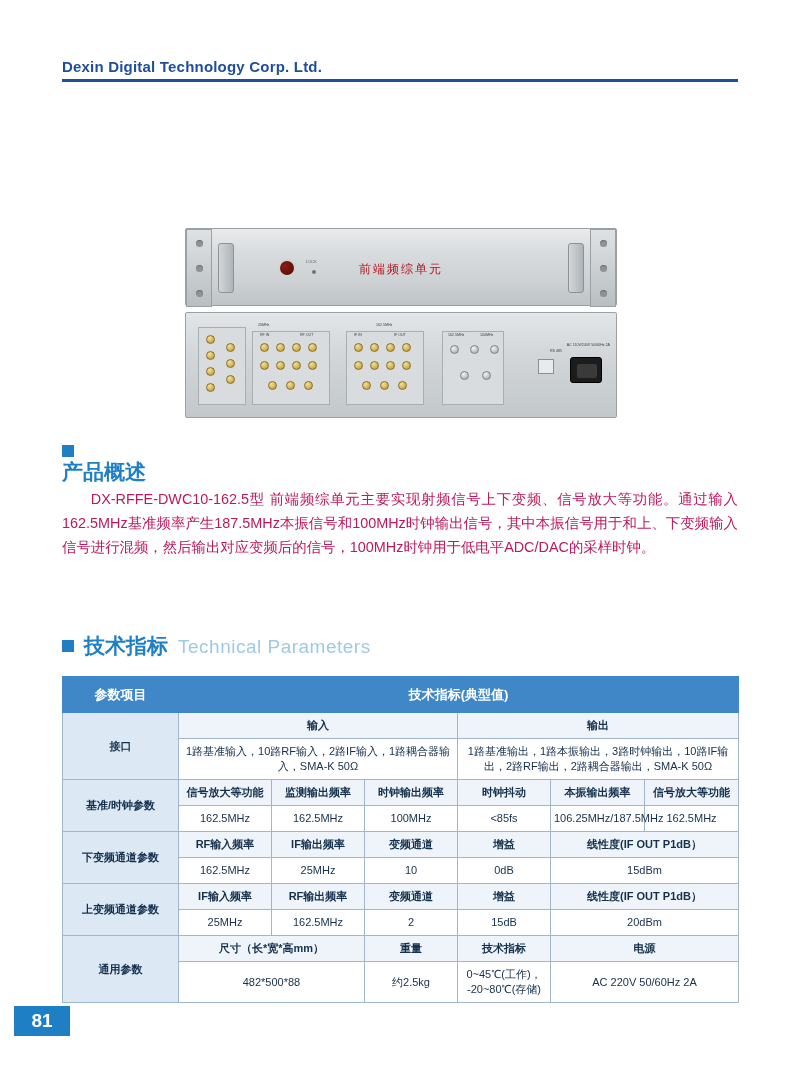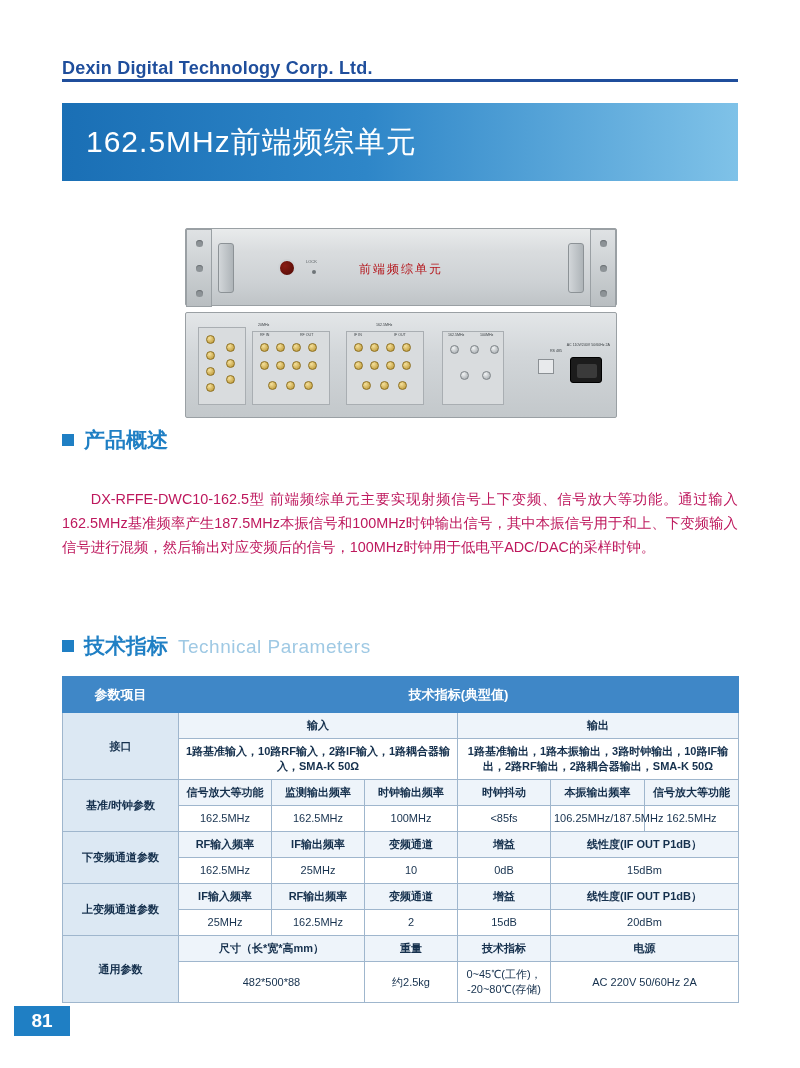--- a/index.html
+++ b/index.html
@@ -11,21 +11,21 @@
   }
   .page {
     position: relative;
     width: 800px; height: 1068px;
     overflow: hidden;
   }
   
   .brand {
     position: absolute;
     left: 62px; top: 58px;
-    font-size: 18px;
+    font-size: 15px;
     font-weight: bold;
     color: #1f4e9c;
     letter-spacing: .2px;
   }
   .brand-rule {
     position: absolute;
     left: 62px; top: 79px;
     width: 676px; height: 3px;
     background: #1f4e9c;
   }
@@ -182,21 +182,21 @@
     color: #1f7fc4;
     font-size: 21px;
     font-weight: bold;
     margin-right: 10px;
   }
   .sec-en {
     color: #9fc9e4;
     font-size: 19px;
     letter-spacing: .5px;
   }
-  #sec-overview { top: 426px; }
+  #sec-overview { top: 446px; flex-direction: column; }
   #sec-params   { top: 632px; text-align: center; }
   
   .body-text {
     position: absolute;
     left: 62px; top: 487px;
     width: 676px;
     font-size: 14.4px;
     color: #be185d;
     line-height: 24px;
     text-align: justify;
@@ -234,21 +234,21 @@
     background: #dce8f3;
     font-size: 12px;
     font-weight: bold;
     color: #15304d;
   }
   td.subhdr {
     background: #eef4fa;
     font-weight: bold;
   }
   td.small { font-size: 10px; line-height: 14px; }
-  td.left-pad { text-align: left; padding-left: 8px; padding-right: 8px; font-weight: bold; }
+  td.left-pad { text-align: left; padding-left: 8px; padding-right: 8px; }
   
   .pageno {
     position: absolute;
     left: 14px; bottom: 32px;
     width: 56px; height: 30px;
     background: #1f7fc4;
     color: #ffffff;
     font-size: 19px;
     font-weight: bold;
     display: flex;
@@ -257,23 +257,20 @@
   }
 </style>
 </head>
 <body>
 
 <div class="page">
 
   <div class="brand">Dexin Digital Technology  Corp. Ltd.</div>
   <div class="brand-rule"></div>
 
-  <div class="banner">
-    <div class="banner-title">162.5MHz前端频综单元</div>
-  </div>
 
   <div class="photo">
     <div class="chassis">
       <div class="ear-l">
         <div class="ear-hole" style="top:10px"></div>
         <div class="ear-hole" style="top:35px"></div>
         <div class="ear-hole" style="top:60px"></div>
       </div>
       <div class="ear-r">
         <div class="ear-hole" style="top:10px"></div>

